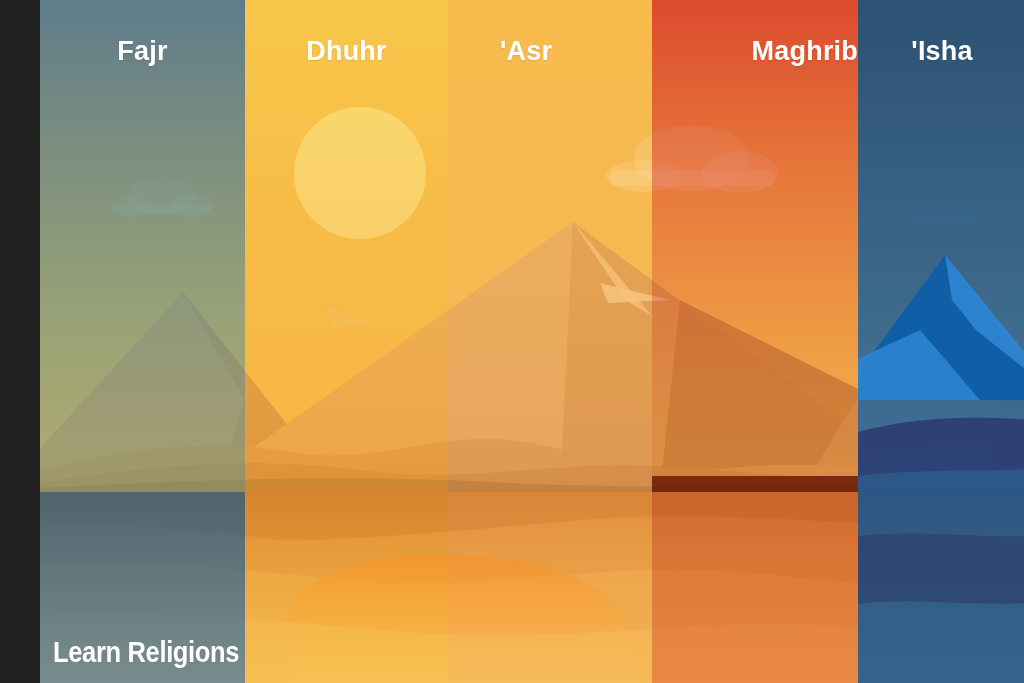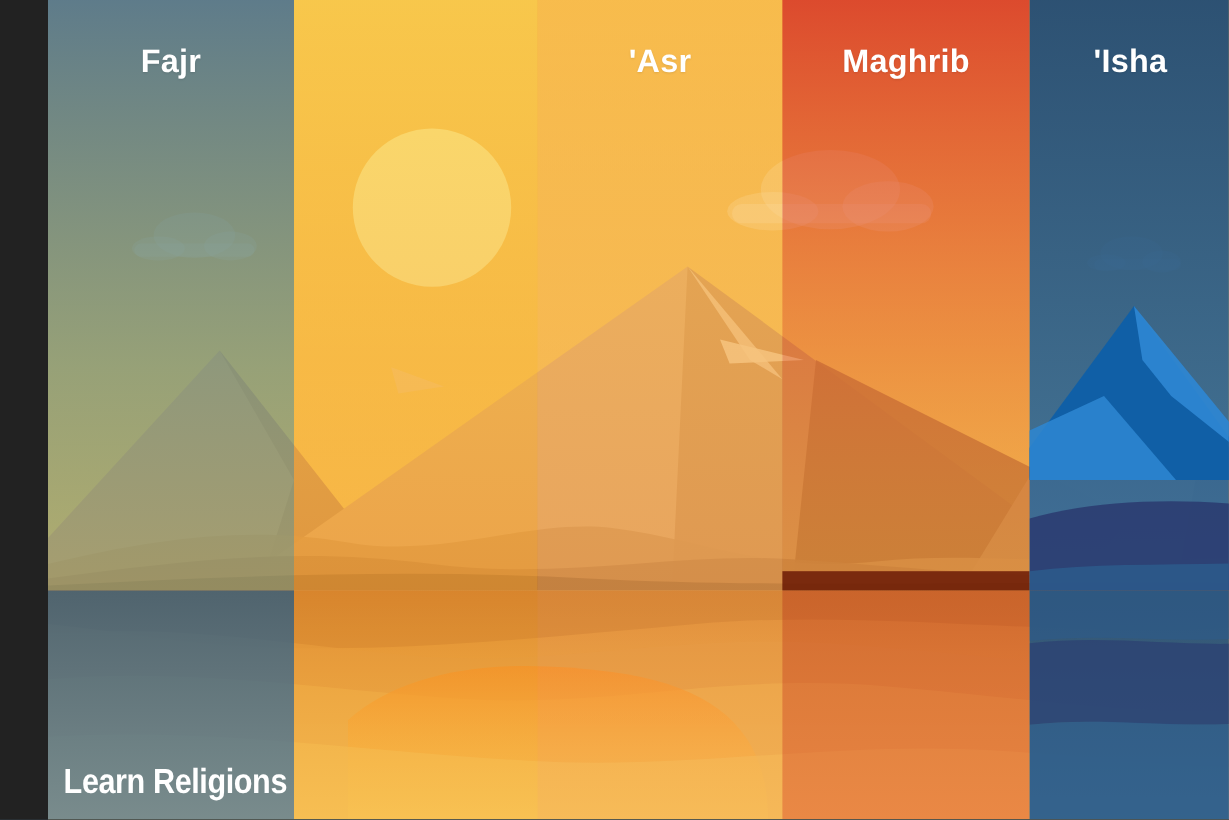--- a/index.html
+++ b/index.html
@@ -231,24 +231,27 @@
     <g clip-path="url(#clipIshaW)">
       <path d="M818,492 L1024,492 L1024,528 C960,540 890,526 818,534 Z" fill="#2C5B8D" fill-opacity="0.55"></path>
       <path d="M818,536 C890,528 960,542 1024,534 L1024,600 C950,610 880,596 818,604 Z" fill="#2B3E72" fill-opacity="0.68"></path>
       <path d="M818,604 C890,596 960,610 1024,600 L1024,683 L818,683 Z" fill="#2D5C8E" fill-opacity="0.55"></path>
     </g>
   </svg>
 
   <div class="col-label" style="left:0px; width:205px;">
     <span>Fajr</span>
   </div>
-  <div class="col-label" style="left:408px; width:204px;">
+  <div class="col-label" style="left:205px; width:203px;">
+    <span>Dhuhr</span>
+  </div>
+  <div class="col-label" style="left:384px; width:204px;">
     <span>'Asr</span>
   </div>
-  <div class="col-label" style="left:612px; width:206px;">
+  <div class="col-label" style="left:612px; width:206px;text-align:right;">
     <span>Maghrib</span>
   </div>
   <div class="col-label" style="left:818px; width:168px;">
     <span>'Isha</span>
   </div>
 
   <div id="watermark">Learn Religions</div>
 
 </div>
 

